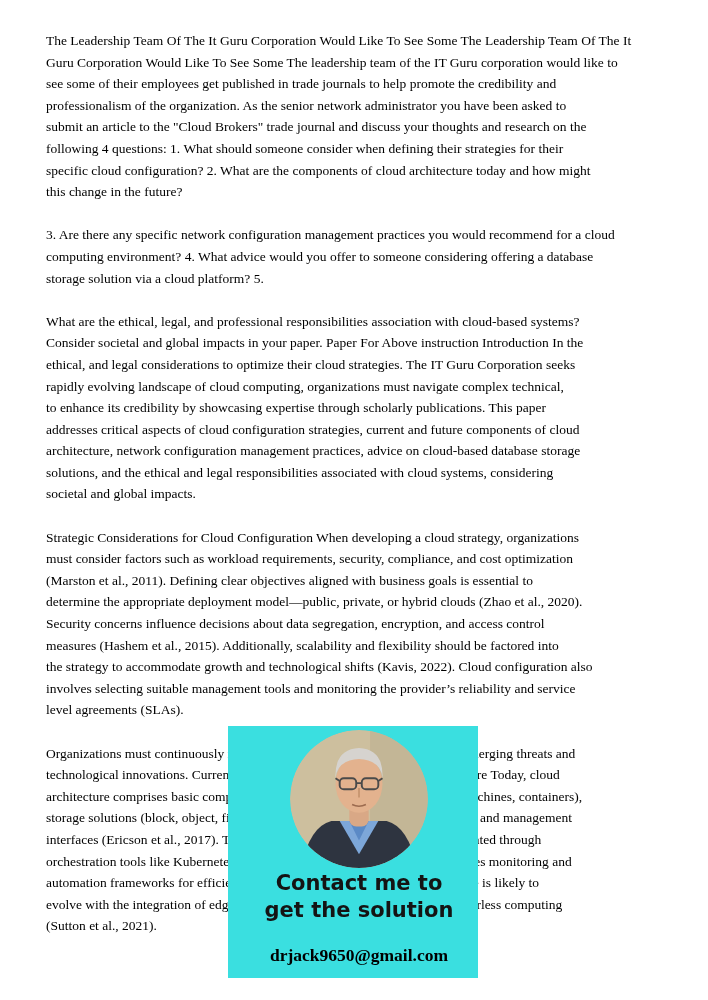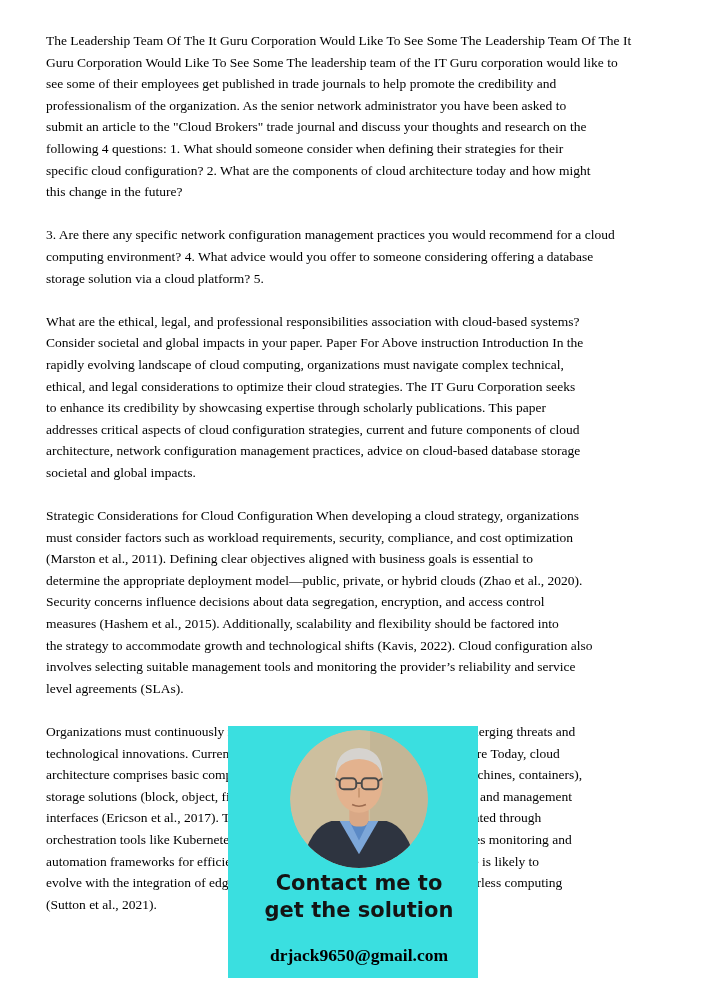--- a/index.html
+++ b/index.html
@@ -80,25 +80,26 @@
         <div class="line">this change in the future?</div>
       </div>
     <div class="para">
         <div class="line">3. Are there any specific network configuration management practices you would recommend for a cloud</div>
         <div class="line">computing environment? 4. What advice would you offer to someone considering offering a database</div>
         <div class="line">storage solution via a cloud platform? 5.</div>
       </div>
     <div class="para">
         <div class="line">What are the ethical, legal, and professional responsibilities association with cloud-based systems?</div>
         <div class="line">Consider societal and global impacts in your paper. Paper For Above instruction Introduction In the</div>
+        <div class="line">ethical, and legal considerations to optimize their cloud strategies. The IT Guru Corporation seeks</div>
         <div class="line">rapidly evolving landscape of cloud computing, organizations must navigate complex technical,</div>
-        <div class="line">ethical, and legal considerations to optimize their cloud strategies. The IT Guru Corporation seeks</div>
         <div class="line">to enhance its credibility by showcasing expertise through scholarly publications. This paper</div>
         <div class="line">addresses critical aspects of cloud configuration strategies, current and future components of cloud</div>
         <div class="line">architecture, network configuration management practices, advice on cloud-based database storage</div>
+        <div class="line">solutions, and the ethical and legal responsibilities associated with cloud systems, considering</div>
         <div class="line">societal and global impacts.</div>
       </div>
     <div class="para">
         <div class="line">Strategic Considerations for Cloud Configuration When developing a cloud strategy, organizations</div>
         <div class="line">must consider factors such as workload requirements, security, compliance, and cost optimization</div>
         <div class="line">(Marston et al., 2011). Defining clear objectives aligned with business goals is essential to</div>
         <div class="line">determine the appropriate deployment model—public, private, or hybrid clouds (Zhao et al., 2020).</div>
         <div class="line">Security concerns influence decisions about data segregation, encryption, and access control</div>
         <div class="line">measures (Hashem et al., 2015). Additionally, scalability and flexibility should be factored into</div>
         <div class="line">the strategy to accommodate growth and technological shifts (Kavis, 2022). Cloud configuration also</div>

